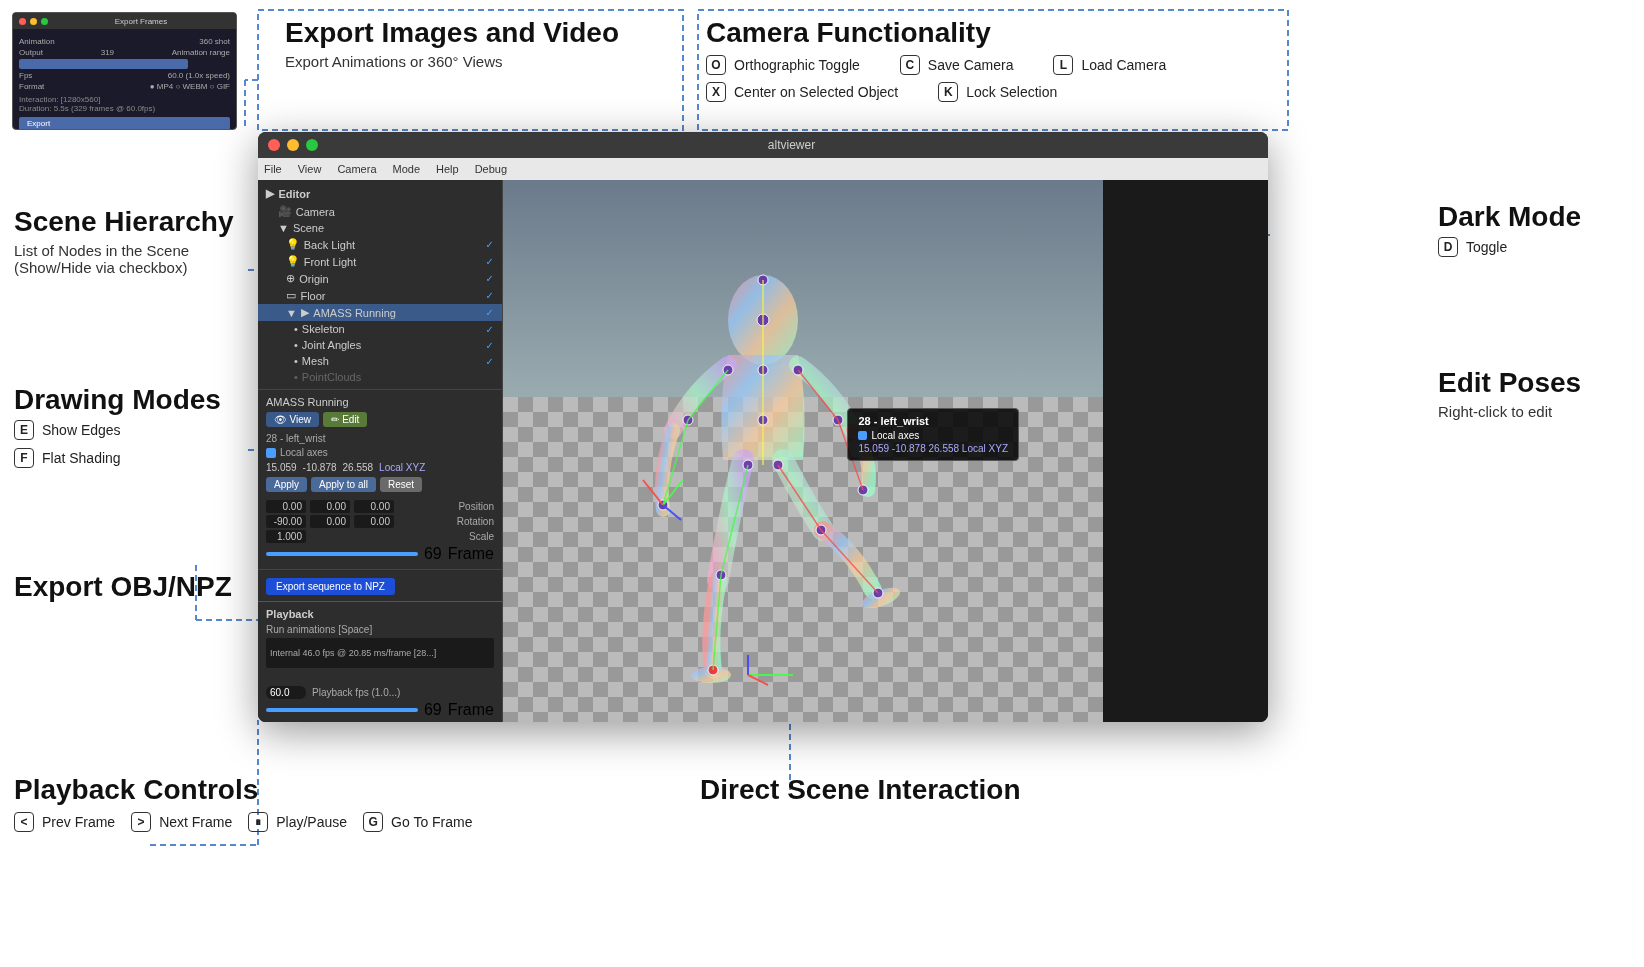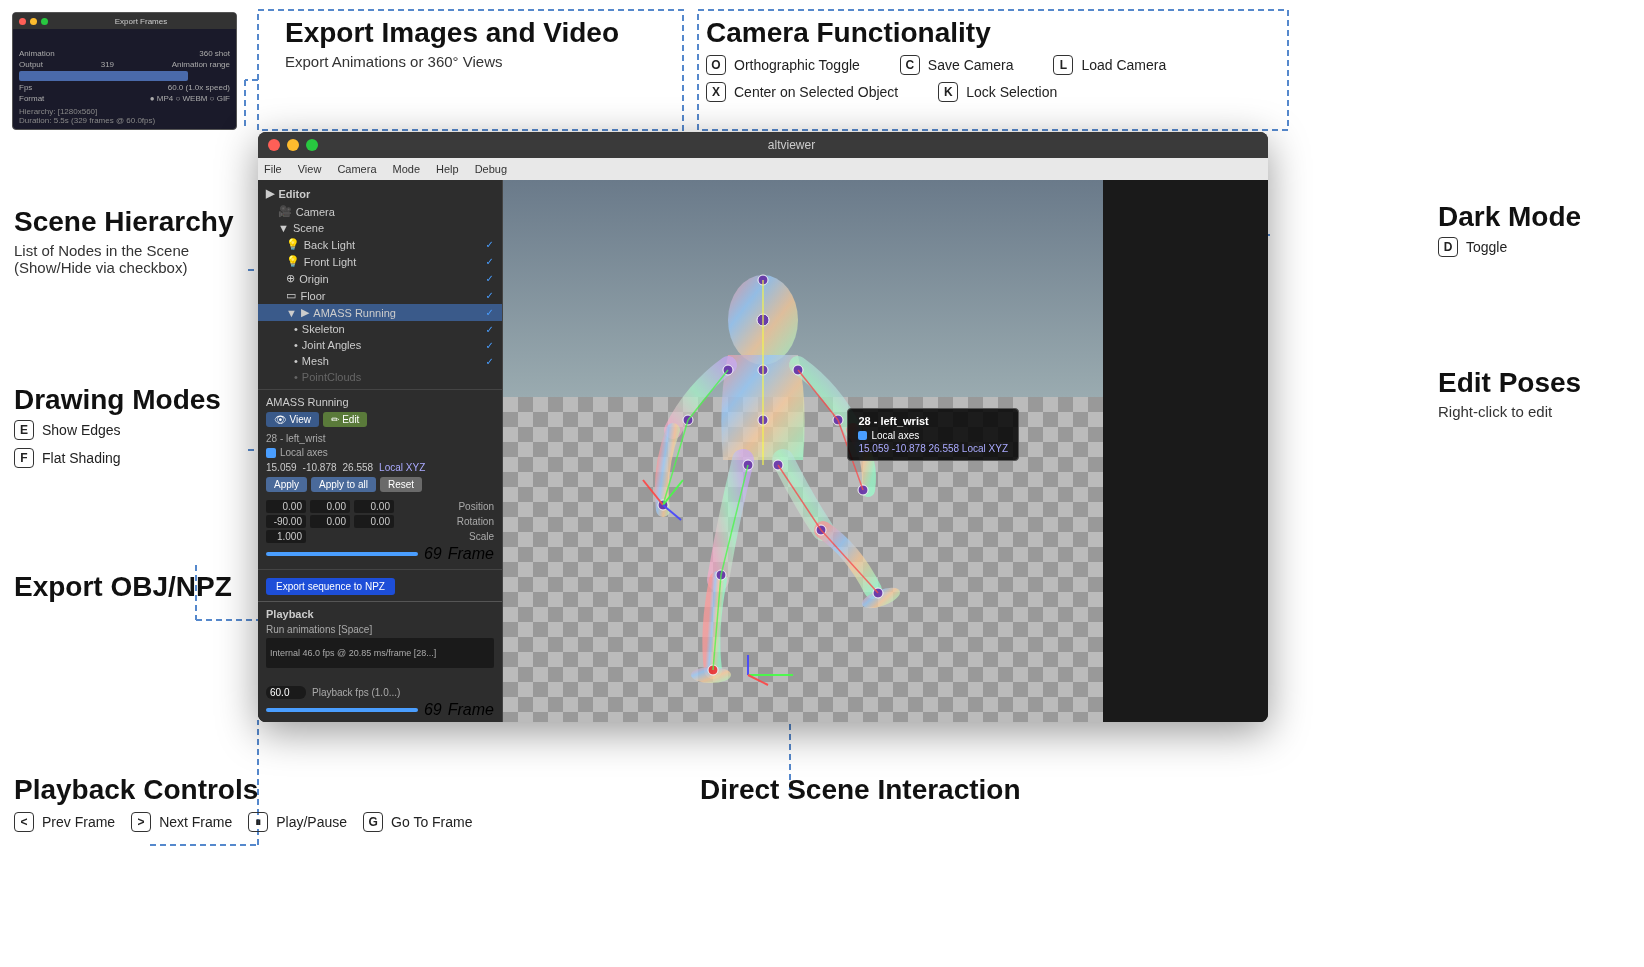--- a/index.html
+++ b/index.html
@@ -199,21 +199,20 @@
     .transform-label {
       color: #aaaaaa;
       margin-left: auto;
     }
 
     .frame-row {
       display: flex;
       align-items: center;
       gap: 6px;
       margin-top: 0;
-      font-style: italic;
     }
     .frame-slider {
       flex: 1;
       height: 4px;
       background: #4a9eff;
       border-radius: 2px;
     }
 
     .export-btn-row {
       padding: 6px 8px;
@@ -360,21 +359,21 @@
       align-items: center;
       padding: 0 6px;
       gap: 4px;
     }
     .thumb-dot { width: 7px; height: 7px; border-radius: 50%; }
     .thumb-dot-r { background: #ff5f57; }
     .thumb-dot-y { background: #febc2e; }
     .thumb-dot-g { background: #28c840; }
     .thumb-title { color: #ccc; font-size: 8px; flex: 1; text-align: center; }
     .thumb-content {
-      padding: 20px 6px;
+      padding: 8px 6px;
       color: #aaaaff;
       font-size: 8px;
     }
     .thumb-row {
       display: flex;
       align-items: center;
       justify-content: space-between;
       margin-bottom: 2px;
       color: #aaa;
       font-size: 8px;
@@ -493,21 +492,21 @@
     </div>
     <div class="thumb-blue-bar"></div>
     <div class="thumb-row">
       <span>Fps</span>
         <span>60.0 (1.0x speed)</span>
     </div>
     <div class="thumb-row">
       <span>Format</span>
         <span>● MP4 ○ WEBM ○ GIF</span>
     </div>
-    <div style="margin-top:4px; color:#888; font-size:8px;">Hierarchy: [1280x560]</div>
+    <div style="margin-top:4px; color:#888; font-size:8px;">Interaction: [1280x560]</div>
     <div style="color:#888; font-size:8px; margin-bottom:3px;">Duration: 5.5s (329 frames @ 60.0fps)</div>
     <div class="thumb-export-btn">Export</div>
   </div>
 </div>
 
 <div class="ann-block" style="top:18px; left:285px;">
   <div class="ann-title">Export Images and Video</div>
   <div class="ann-subtitle">Export Animations or 360° Views</div>
 </div>
 

